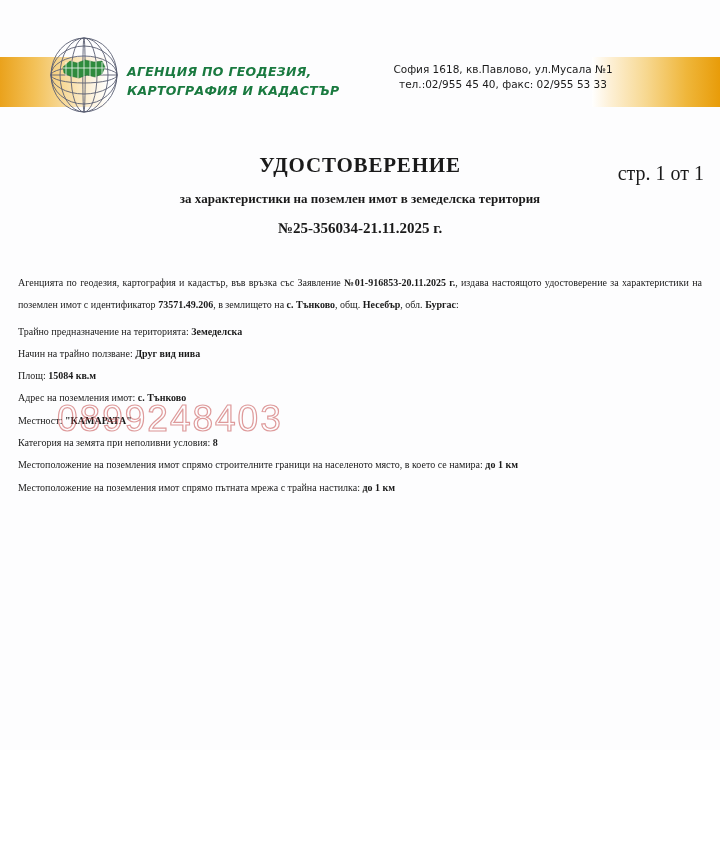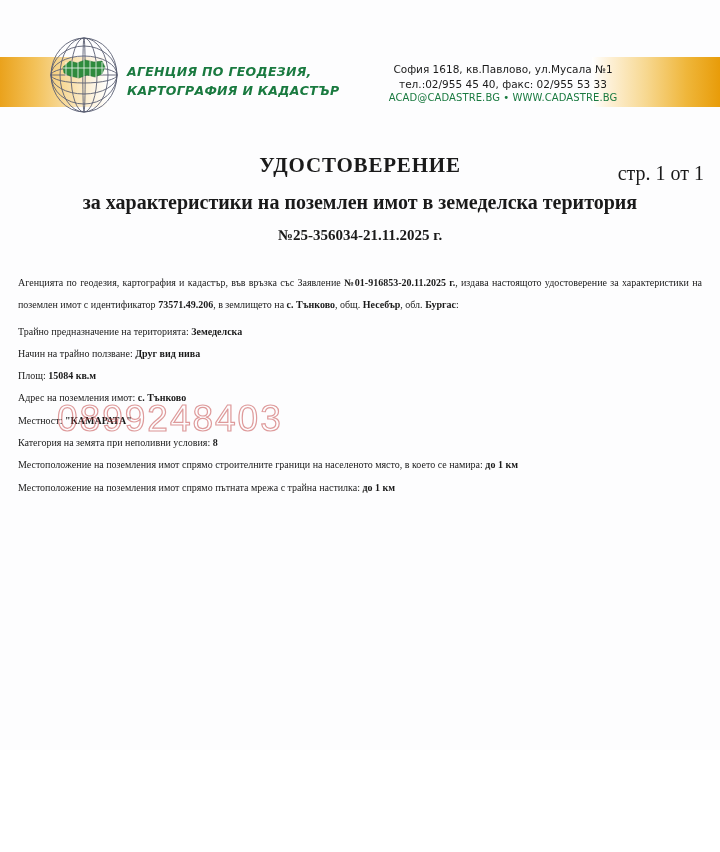--- a/index.html
+++ b/index.html
@@ -102,21 +102,21 @@
     margin-top: 35px;
     text-align: center;
   }
   .doc-title {
     font-size: 21px;
     font-weight: bold;
     letter-spacing: 0.8px;
     margin: 0 0 13px 0;
   }
   .doc-subtitle {
-    font-size: 20px;
+    font-size: 13px;
     font-weight: bold;
     margin: 0 0 13px 0;
   }
   .doc-number {
     font-size: 15px;
     font-weight: bold;
     margin: 0;
   }
 
   
@@ -199,21 +199,20 @@
     </div>
 
     <div class="agency-name">
       <div>Агенция по геодезия,</div>
       <div>картография и кадастър</div>
     </div>
 
     <div class="contact-block">
       <div>София 1618, кв.Павлово, ул.Мусала №1</div>
       <div>тел.:02/955 45 40, факс: 02/955 53 33</div>
-      <div class="web">ACAD@CADASTRE.BG • WWW.CADASTRE.BG</div>
     </div>
 
     <div class="page-indicator">стр. 1 от 1</div>
   </div>
 
   <div class="title-block">
     <div class="doc-title">УДОСТОВЕРЕНИЕ</div>
     <div class="doc-subtitle">за характеристики на поземлен имот в земеделска територия</div>
     <div class="doc-number">№25-356034-21.11.2025 г.</div>
   </div>

